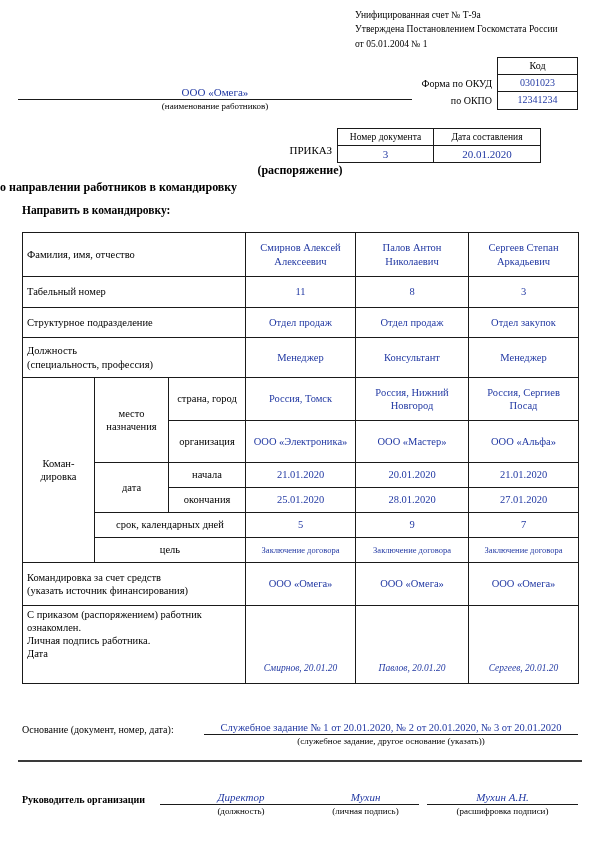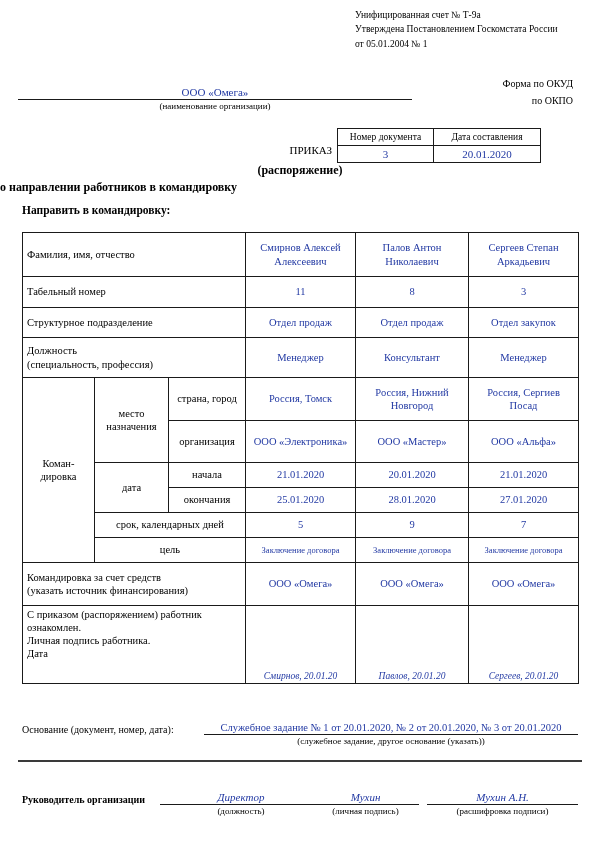--- a/index.html
+++ b/index.html
@@ -38,21 +38,21 @@
 
   .intro { position:absolute; left:22px; top:204px; font-size:11.5px; font-weight:bold; }
 
   
   .main { position:absolute; left:22px; top:232px; border-collapse:collapse; table-layout:fixed; width:556px; font-size:10.5px; }
   .main td { border:1px solid var(--line); vertical-align:middle; line-height:1.25; }
   .main .lbl { text-align:left; padding:2px 3px 2px 4px; }
   .main .ctr { text-align:center; padding:1px 2px; }
   .main .val { text-align:center; padding:1px 3px; color:var(--ink); }
   .main .val-sm { text-align:center; padding:1px 2px; color:var(--ink); font-size:8.5px; }
-  .main .sig { text-align:center; vertical-align:bottom; padding:1px 2px 0 2px; color:var(--ink); font-style:italic; font-size:9.5px; }
+  .main .sig { text-align:center; vertical-align:bottom; padding:1px 2px 8px 2px; color:var(--ink); font-style:italic; font-size:9.5px; }
   .main .top { vertical-align:top; }
 
   
   .basis { position:absolute; left:22px; top:722px; width:556px; display:flex; font-size:10px; }
   .basis-label { width:182px; padding-top:2px; }
   .basis-field { flex:1; text-align:center; }
   .basis-value { font-size:10.5px; border-bottom:1px solid var(--line); padding-bottom:1px; }
   .basis-cap { font-size:9px; padding-top:1px; }
 
   .divider { position:absolute; left:18px; top:760px; width:564px; height:2px; background:#3a3a3a; }
@@ -76,25 +76,30 @@
     <div>Унифицированная счет № Т-9а</div>
     <div>Утверждена Постановлением Госкомстата России</div>
     <div>от 05.01.2004 № 1</div>
   </div>
 
   <div class="code-wrap">
     <div class="code-labels">
       <div>Форма по ОКУД</div>
       <div>по ОКПО</div>
     </div>
+    <div class="code-box">
+      <div class="code-cell">Код</div>
+      <div class="code-cell v">0301023</div>
+      <div class="code-cell v">12341234</div>
+    </div>
   </div>
 
   <div class="org">
     <div class="org-name v">ООО «Омега»</div>
-    <div class="org-cap">(наименование организации)</div>
+    <div class="org-cap">(наименование работников)</div>
   </div>
 
   <div class="title-prikaz">ПРИКАЗ</div>
   <table class="doc-table">
     <colgroup>
         <col style="width:96px">
         <col style="width:107px">
       </colgroup>
     <tbody>
         <tr>

